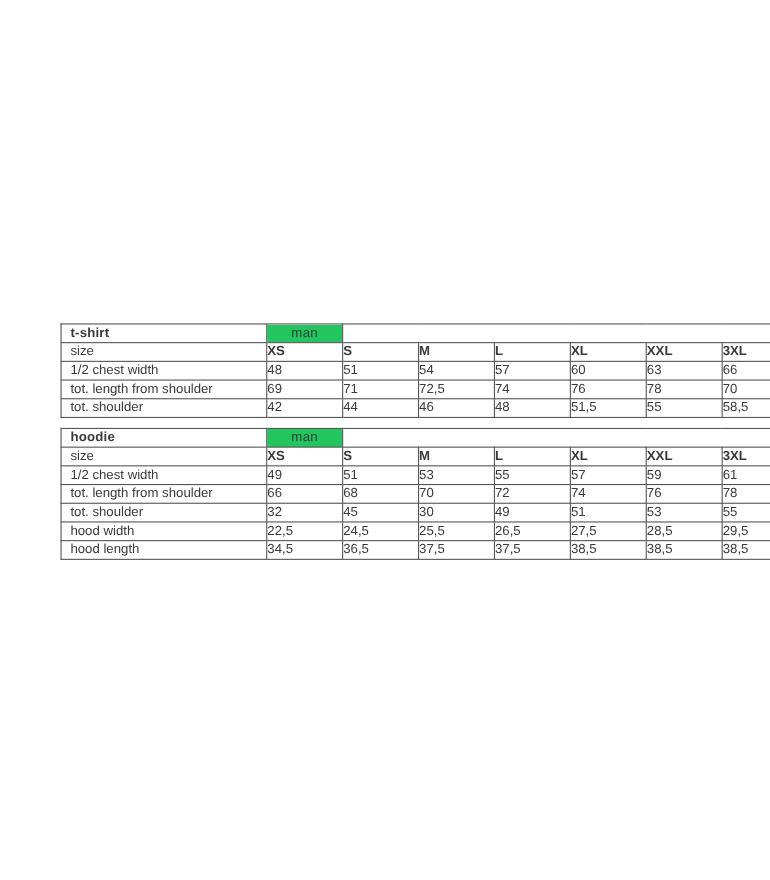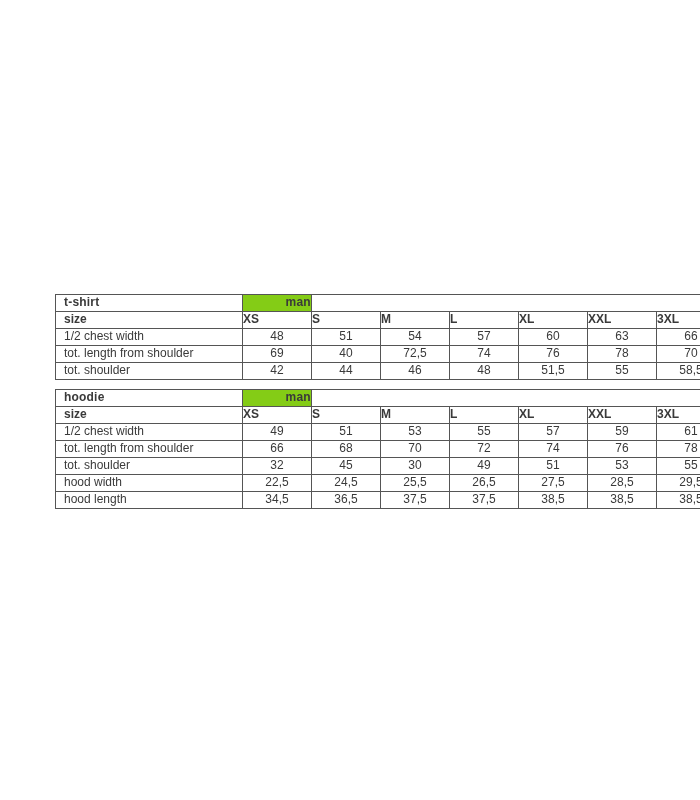--- a/index.html
+++ b/index.html
@@ -40,37 +40,36 @@
     text-align: left;
     padding-left: 8px !important;
   }
   .title-cell {
     font-weight: bold;
     font-size: 13px;
     color: #1a1a1a;
     letter-spacing: 0.2px;
   }
   .size-label {
-    font-weight: bold;
+    font-weight: normal;
     color: #1a1a1a;
   }
   .size-cell {
     font-weight: bold;
     color: #1a1a1a;
     font-size: 12.5px;
   }
   .value-cell {
+    text-align: left;
+  }
+  .man-cell {
+    background: #22c55e;
+    color: #f0f0f0;
     text-align: center;
-  }
-  .man-cell {
-    background: #84cc16;
-    color: #f0f0f0;
-    text-align: right;
     letter-spacing: 0.3px;
-    font-weight: bold;
   }
 </style>
 </head>
 <body>
 
 <div class="tables-wrap">
 
   <table class="size-table">
     <colgroup>
       <col class="c-label">
@@ -104,21 +103,21 @@
         <td class="value-cell">51</td>
         <td class="value-cell">54</td>
         <td class="value-cell">57</td>
         <td class="value-cell">60</td>
         <td class="value-cell">63</td>
         <td class="value-cell">66</td>
       </tr>
       <tr>
         <td class="label-cell">tot. length from shoulder</td>
         <td class="value-cell">69</td>
-        <td class="value-cell">40</td>
+        <td class="value-cell">71</td>
         <td class="value-cell">72,5</td>
         <td class="value-cell">74</td>
         <td class="value-cell">76</td>
         <td class="value-cell">78</td>
         <td class="value-cell">70</td>
       </tr>
       <tr>
         <td class="label-cell">tot. shoulder</td>
         <td class="value-cell">42</td>
         <td class="value-cell">44</td>

